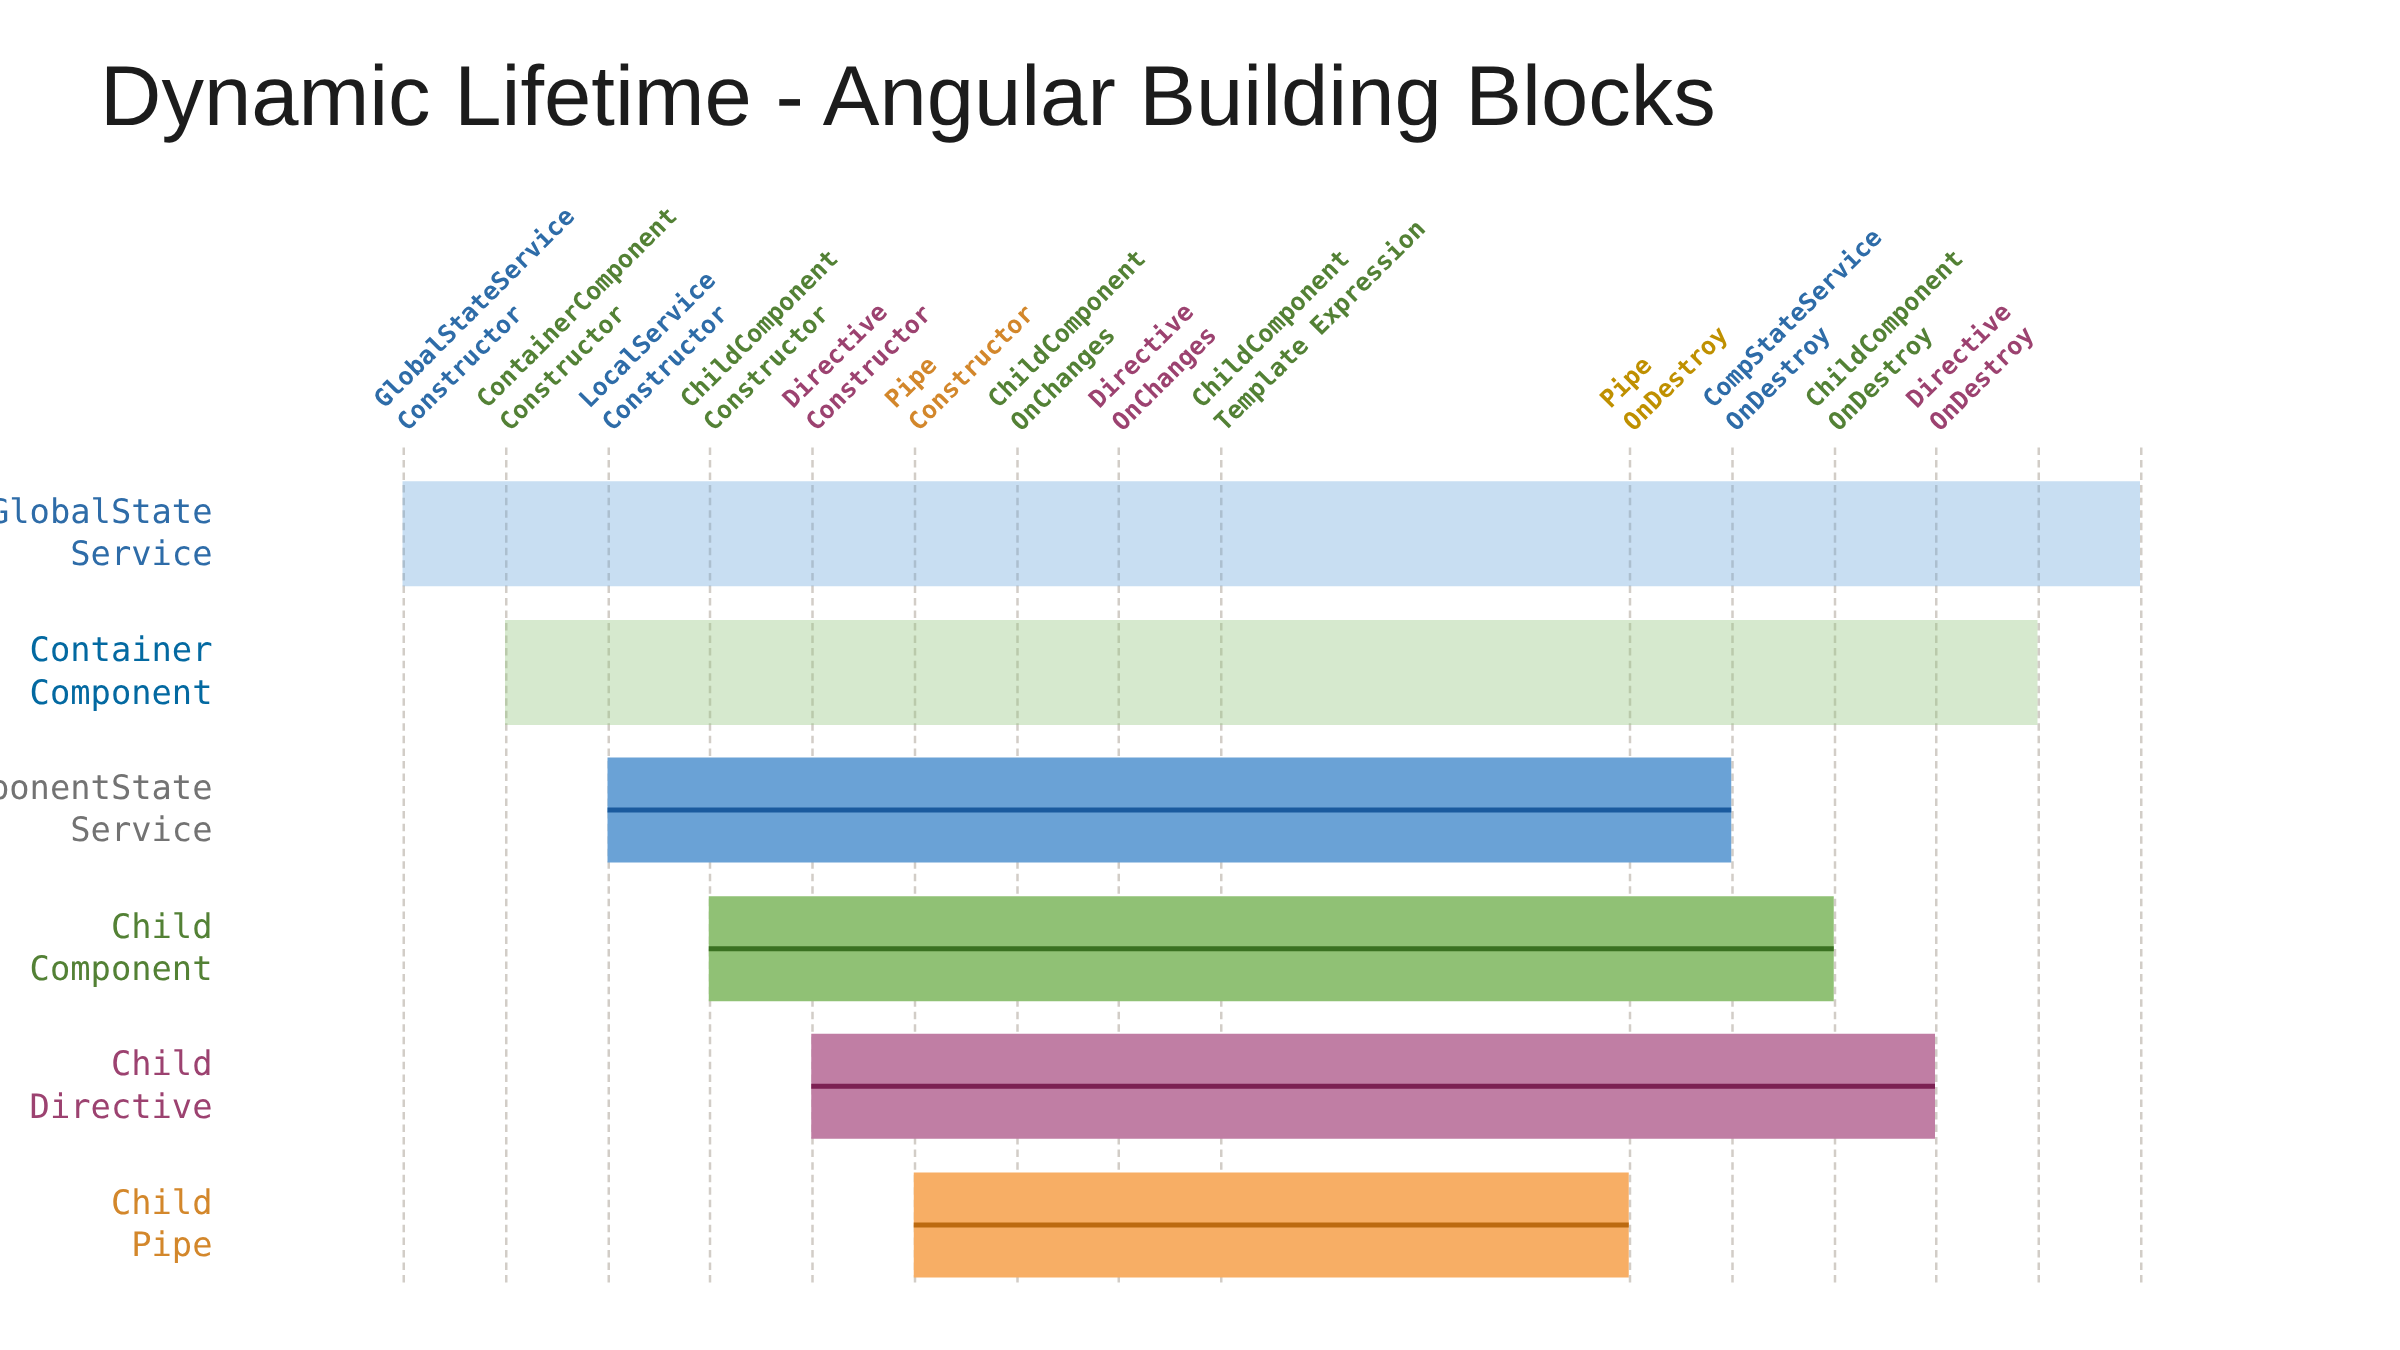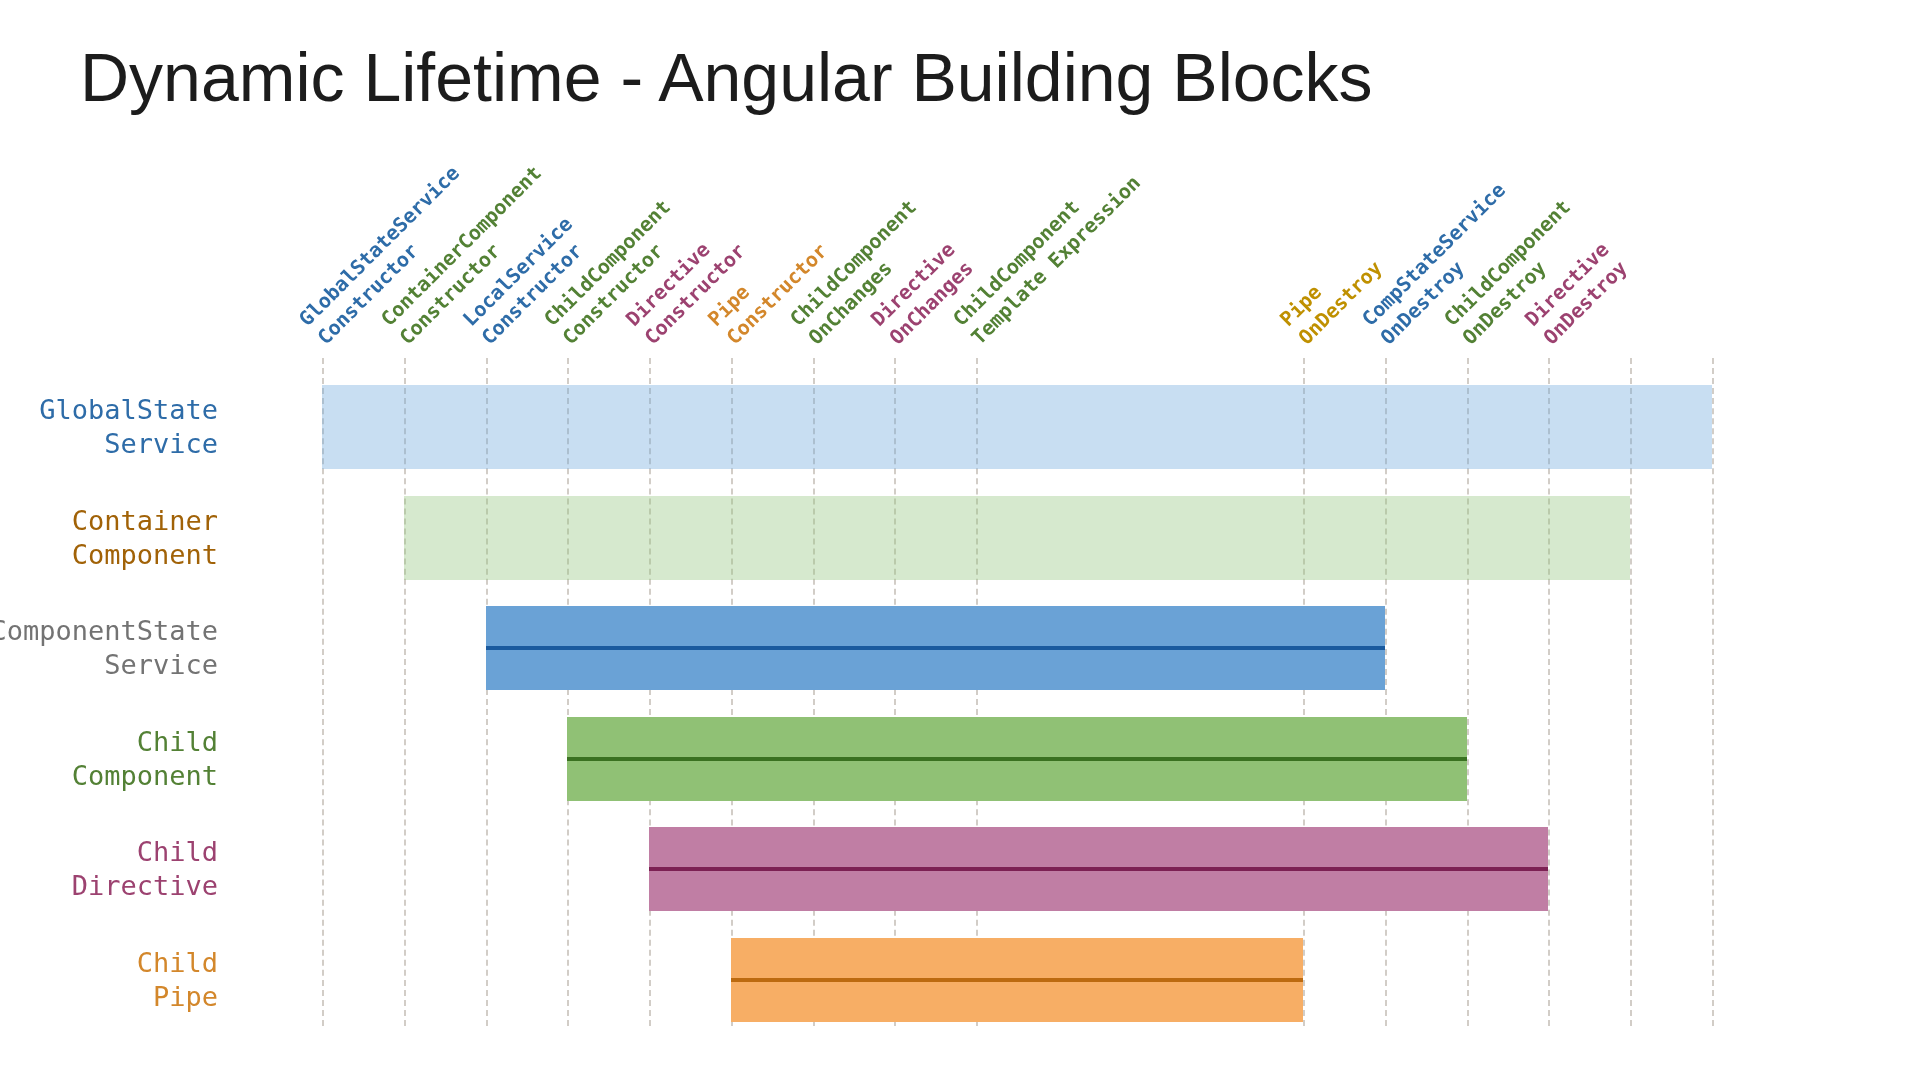--- a/index.html
+++ b/index.html
@@ -1,18 +1,18 @@
 <!DOCTYPE html>
 <html><head>
 <meta charset="utf-8">
 <style>
   html,body { margin:0; padding:0; background:#ffffff; }
   .stage {
     position:relative; width:1780px; height:1080px; background:#ffffff;
-    overflow:hidden; font-family:"DejaVu Sans Mono", monospace;padding-left:48px;
+    overflow:hidden; font-family:"DejaVu Sans Mono", monospace;
   }
   .chart-title {
     position:absolute; left:80px; top:38px;
     font-family:"Liberation Sans", sans-serif;
     font-size:68px; font-weight:500; color:#1c1c1c; letter-spacing:0px;
     white-space:nowrap;
   }
   .gridline {
     position:absolute; width:0; border-left:2px dashed #d2cdc7;
   }
@@ -104,21 +104,21 @@
         <div class="tick-label" style="color: rgb(83, 129, 53);">ChildComponent
 OnDestroy</div>
       </div>
       <div class="tick-anchor" style="left: 1556.4px; top: 350px;">
         <div class="tick-label" style="color: rgb(156, 66, 112);">Directive
 OnDestroy</div>
       </div>
       <div class="row-label" style="color: rgb(46, 108, 168); right: 1610px; top: 393px;">GlobalState
 Service</div>
       <div class="bar" style="left: 322px; width: 1389.92px; top: 385px; background: rgba(111, 168, 220, 0.38);"></div>
-      <div class="row-label" style="color: #a16207; right: 1610px; top: 503.5px;">Container
+      <div class="row-label" style="color: #0369a1; right: 1610px; top: 503.5px;">Container
 Component</div>
       <div class="bar" style="left: 403.76px; width: 1226.4px; top: 495.5px; background: rgba(147, 196, 125, 0.38);"></div>
       <div class="row-label" style="color: #737373; right: 1610px; top: 614px;">ComponentState
 Service</div>
       <div class="bar" style="left: 485.52px; width: 899.36px; top: 606px; background: rgb(106, 162, 214);">
         <div class="bar-midline" style="background: rgb(26, 90, 158);"></div>
       </div>
       <div class="row-label" style="color: rgb(83, 129, 53); right: 1610px; top: 724.5px;">Child
 Component</div>
       <div class="bar" style="left: 567.28px; width: 899.36px; top: 716.5px; background: rgb(144, 193, 117);">

